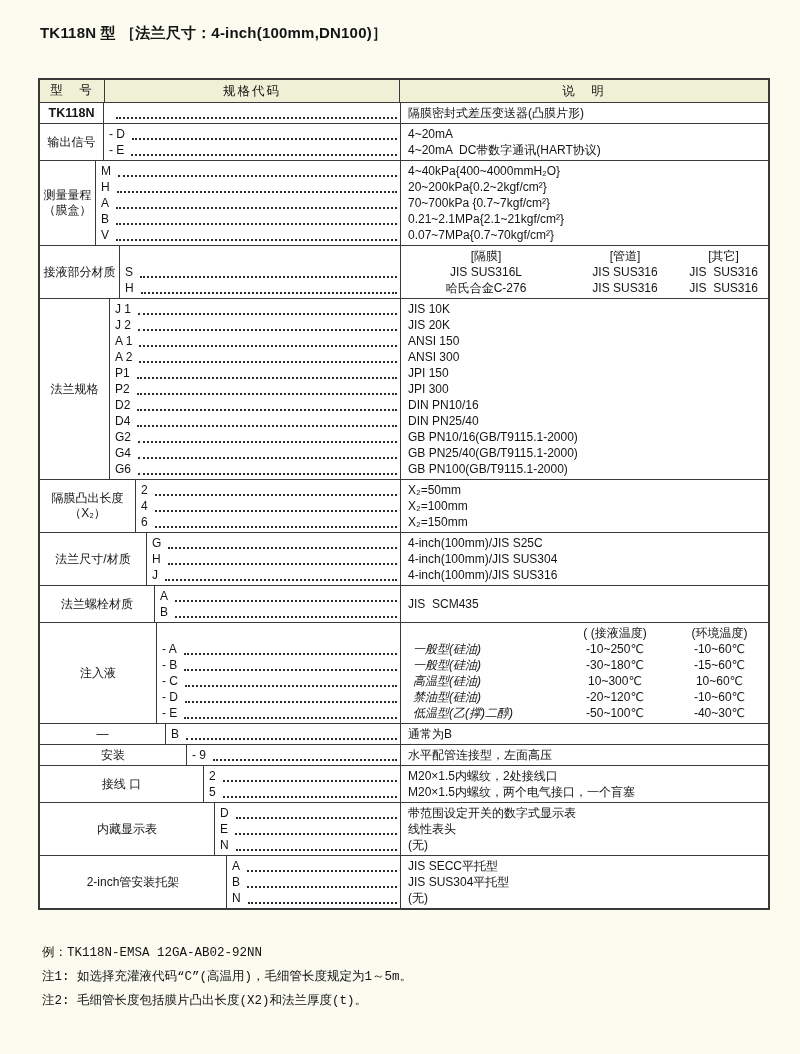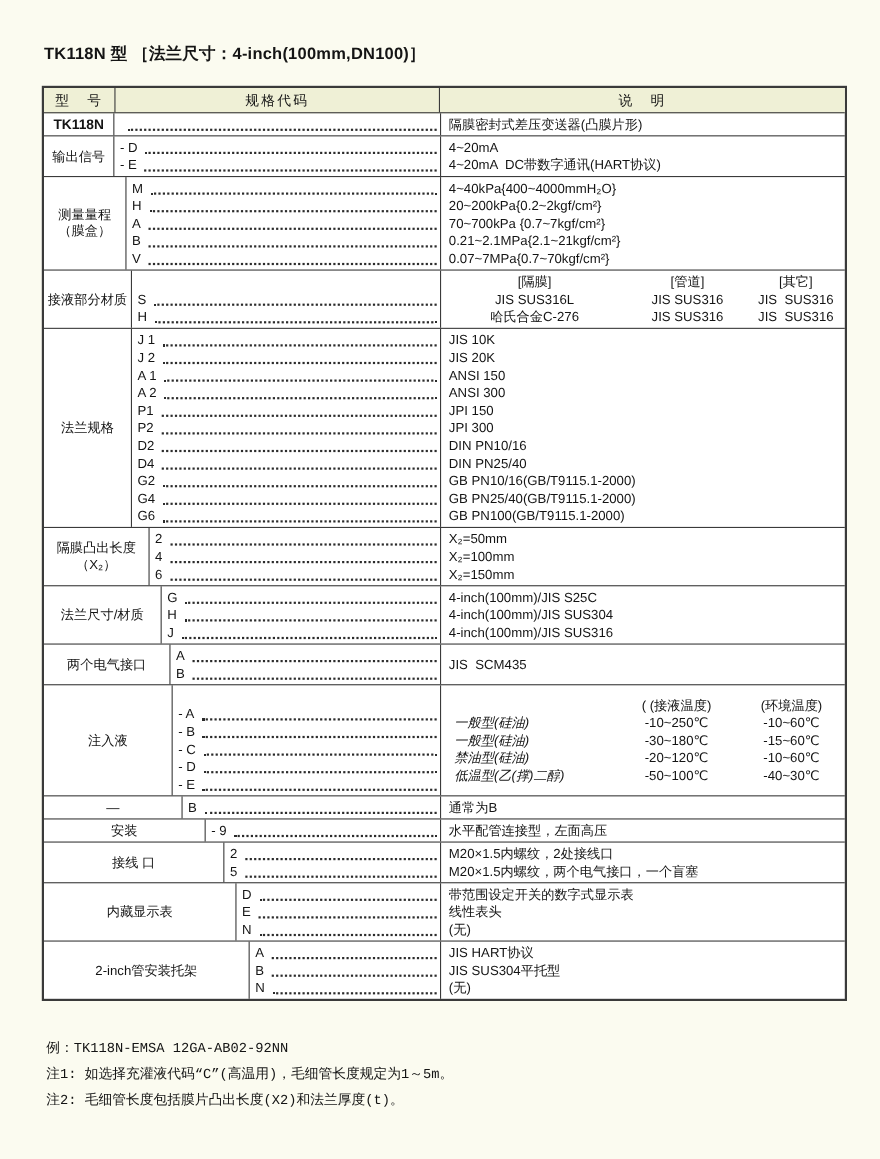--- a/index.html
+++ b/index.html
@@ -3,33 +3,33 @@
 <meta charset="utf-8">
 <style>
   html,body{margin:0;padding:0;}
   .page{
     position:relative;width:800px;height:1054px;
     background:#fbfbf0;color:#141414;
     font-family:"Liberation Sans","DejaVu Sans",sans-serif;
     overflow:hidden;
   }
   .title{
-    position:absolute;left:40px;top:40px;
+    position:absolute;left:40px;top:24px;
     font-size:15px;font-weight:bold;letter-spacing:.2px;
   }
   .spec-table{
     position:absolute;left:38px;top:78px;width:732px;
     background:#ffffff;border:2px solid #3a3a3a;
     box-sizing:border-box;
   }
   .header-row{
     display:flex;height:22px;line-height:22px;
     border-bottom:1px solid #3a3a3a;font-size:12.5px;
   }
-  .h-model{width:64px;text-align:center;border-right:1px solid #3a3a3a;letter-spacing:2px;}
+  .h-model{width:64px;text-align:center;border-right:1px solid #3a3a3a;letter-spacing:2px;font-family:Liberation Mono, monospace;}
   .h-code{flex:1;text-align:center;border-right:1px solid #3a3a3a;letter-spacing:2px;}
   .h-desc{width:368px;text-align:center;letter-spacing:2px;}
   .section{display:flex;border-bottom:1px solid #3a3a3a;align-items:stretch;}
   .section:last-child{border-bottom:none;}
   .label-cell{
     flex:none;border-right:1px solid #3a3a3a;
     display:flex;align-items:center;justify-content:center;
     text-align:center;font-size:12px;white-space:pre-line;
     padding:2px 1px;box-sizing:border-box;line-height:15px;
   }
@@ -92,21 +92,21 @@
               <span class="code">- E</span>
               <span class="leader"></span>
             </div>
           </div>
           <div class="desc-cell">
             <div class="row desc-row">4~20mA</div>
             <div class="row desc-row">4~20mA  DC带数字通讯(HART协议)</div>
           </div>
         </div>
         <div class="section">
-          <div class="label-cell" style="width: 75px;"><span>测量量程
+          <div class="label-cell" style="width: 56px;"><span>测量量程
 （膜盒）</span></div>
           <div class="codes-cell">
             <div class="row code-row">
               <span class="code">M</span>
               <span class="leader"></span>
             </div>
             <div class="row code-row">
               <span class="code">H</span>
               <span class="leader"></span>
             </div>
@@ -144,21 +144,21 @@
               <span class="leader"></span>
             </div>
           </div>
           <div class="desc-cell">
             <div class="row desc-row cols cols-materials"><span>[隔膜]</span><span>[管道]</span><span>[其它]</span></div>
             <div class="row desc-row cols cols-materials"><span>JIS SUS316L</span><span>JIS SUS316</span><span>JIS  SUS316</span></div>
             <div class="row desc-row cols cols-materials"><span>哈氏合金C-276</span><span>JIS SUS316</span><span>JIS  SUS316</span></div>
           </div>
         </div>
         <div class="section">
-          <div class="label-cell" style="width: 80px; justify-content: center;"><span>法兰规格</span></div>
+          <div class="label-cell" style="width: 70px; justify-content: center;"><span>法兰规格</span></div>
           <div class="codes-cell">
             <div class="row code-row">
               <span class="code">J 1</span>
               <span class="leader"></span>
             </div>
             <div class="row code-row">
               <span class="code">J 2</span>
               <span class="leader"></span>
             </div>
             <div class="row code-row">
@@ -250,21 +250,21 @@
               <span class="leader"></span>
             </div>
           </div>
           <div class="desc-cell">
             <div class="row desc-row">4-inch(100mm)/JIS S25C</div>
             <div class="row desc-row">4-inch(100mm)/JIS SUS304</div>
             <div class="row desc-row">4-inch(100mm)/JIS SUS316</div>
           </div>
         </div>
         <div class="section">
-          <div class="label-cell" style="width: 115px;"><span>两个电气接口</span></div>
+          <div class="label-cell" style="width: 115px;"><span>法兰螺栓材质</span></div>
           <div class="codes-cell">
             <div class="row code-row">
               <span class="code">A</span>
               <span class="leader"></span>
             </div>
             <div class="row code-row">
               <span class="code">B</span>
               <span class="leader"></span>
             </div>
           </div>
@@ -294,20 +294,21 @@
             </div>
             <div class="row code-row">
               <span class="code">- E</span>
               <span class="leader"></span>
             </div>
           </div>
           <div class="desc-cell">
             <div class="row desc-row cols cols-fluid"><span></span><span>( (接液温度)</span><span>(环境温度)</span></div>
             <div class="row desc-row cols cols-fluid"><span>一般型(硅油)</span><span>-10~250℃</span><span>-10~60℃</span></div>
             <div class="row desc-row cols cols-fluid"><span>一般型(硅油)</span><span>-30~180℃</span><span>-15~60℃</span></div>
+            <div class="row desc-row cols cols-fluid"><span>高温型(硅油)</span><span>10~300℃</span><span>10~60℃</span></div>
             <div class="row desc-row cols cols-fluid"><span>禁油型(硅油)</span><span>-20~120℃</span><span>-10~60℃</span></div>
             <div class="row desc-row cols cols-fluid"><span>低温型(乙(撑)二醇)</span><span>-50~100℃</span><span>-40~30℃</span></div>
           </div>
         </div>
         <div class="section">
           <div class="label-cell" style="width: 126px;"><span>—</span></div>
           <div class="codes-cell">
             <div class="row code-row">
               <span class="code">B</span>
               <span class="leader"></span>
@@ -378,21 +379,21 @@
             <div class="row code-row">
               <span class="code">B</span>
               <span class="leader"></span>
             </div>
             <div class="row code-row">
               <span class="code">N</span>
               <span class="leader"></span>
             </div>
           </div>
           <div class="desc-cell">
-            <div class="row desc-row">JIS HART协议</div>
+            <div class="row desc-row">JIS SECC平托型</div>
             <div class="row desc-row">JIS SUS304平托型</div>
             <div class="row desc-row">(无)</div>
           </div>
         </div>
       </div>
   </div>
 
   <div class="notes">
     <div>例：TK118N-EMSA 12GA-AB02-92NN</div>
     <div>注1: 如选择充灌液代码“C”(高温用)，毛细管长度规定为1～5m。</div>

